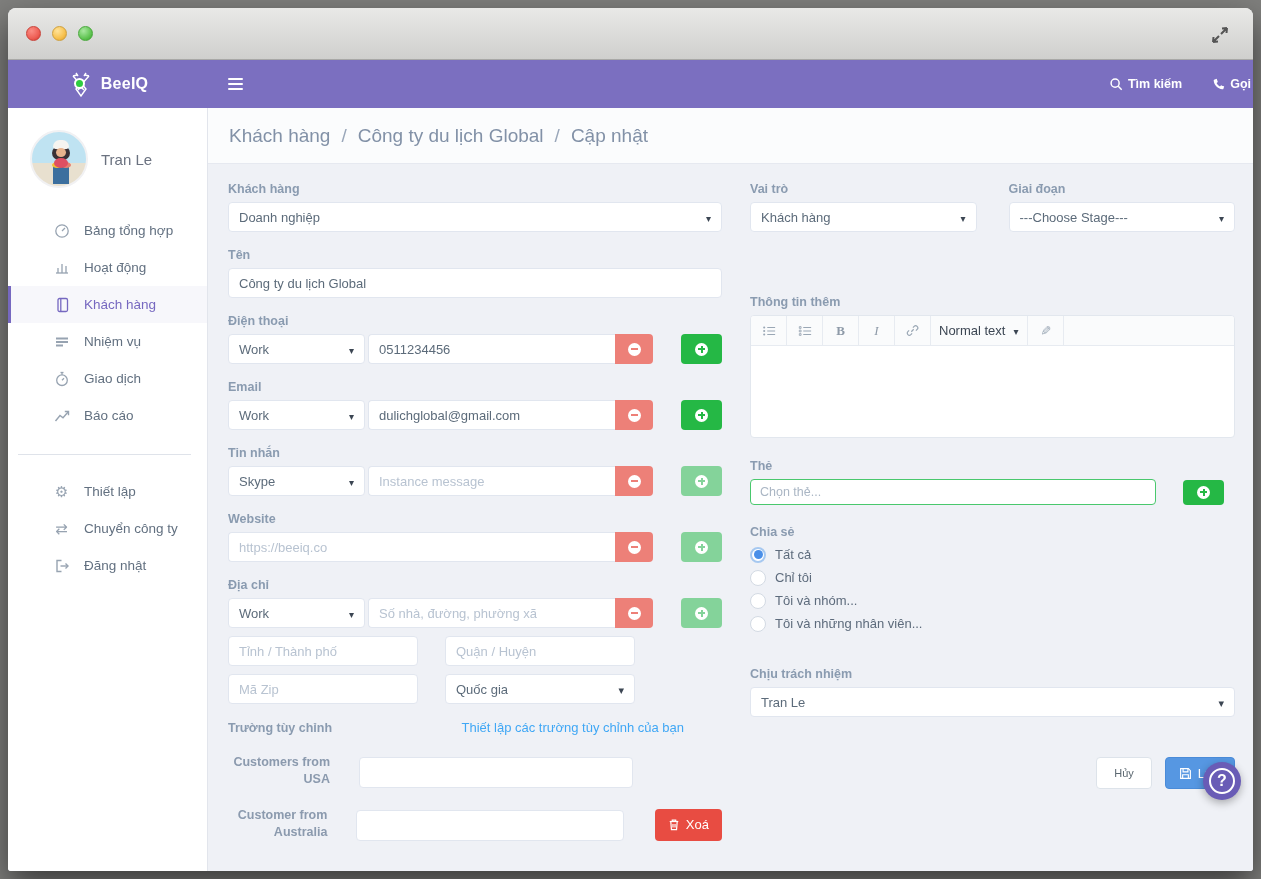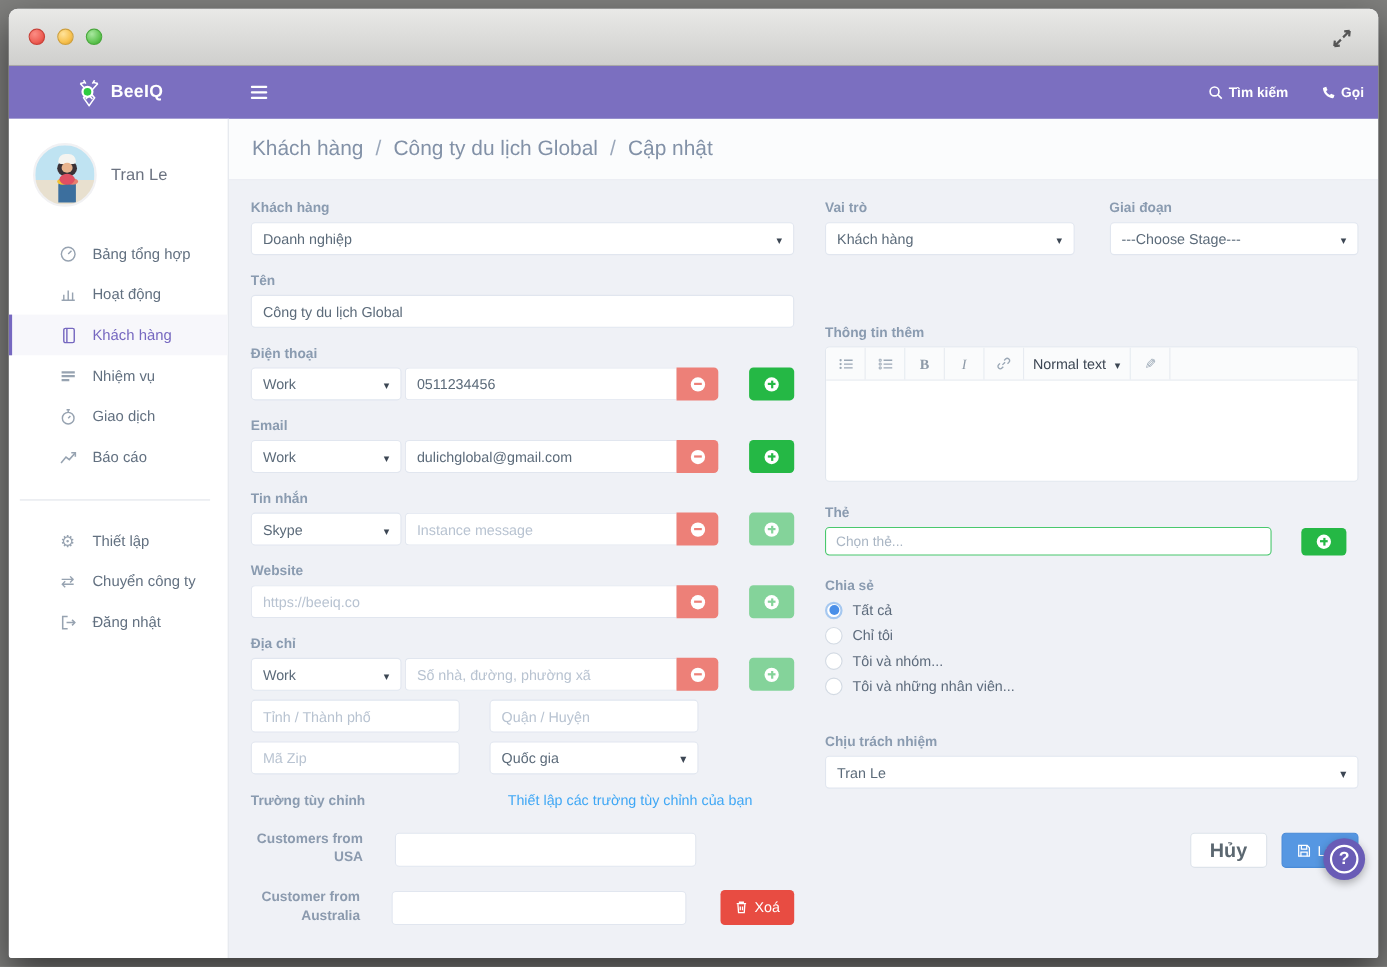--- a/index.html
+++ b/index.html
@@ -19,21 +19,21 @@
   .light.yellow{ background:radial-gradient(circle at 35% 30%, #ffe39a, #f7c14e 60%, #d99a2b); border:1px solid #cfa03c; }
   .light.green { background:radial-gradient(circle at 35% 30%, #a9e8a0, #62c554 60%, #34a327); border:1px solid #49a83c; }
   .expand-btn { position:absolute; right:22px; top:16px; width:22px; height:22px; color:#555; }
 
   
   .appbar { height:48px; background:#7b6fc0; display:flex; align-items:center; color:#fff; }
   .brand { width:200px; display:flex; align-items:center; justify-content:center; gap:7px; }
   .brand-name { font-size:16px; font-weight:bold; letter-spacing:.3px; }
   .hamburger { margin-left:20px; display:flex; flex-direction:column; gap:3px; cursor:pointer; }
   .hamburger span{ width:15px; height:2px; background:#fff; border-radius:1px; }
-  .appbar-right { margin-left:auto; display:flex; align-items:center; gap:30px; padding-right:13px; }
+  .appbar-right { margin-left:auto; display:flex; align-items:center; gap:30px; padding-right:2px; }
   .appbar-link { display:flex; align-items:center; gap:5px; font-size:12.5px; font-weight:bold; cursor:pointer; }
 
   
   .body-row { display:flex; height:763px; }
   .sidebar { width:200px; background:#fff; border-right:1px solid #e2e5ec; flex-shrink:0; }
   .main { flex:1; display:flex; flex-direction:column; overflow:hidden; }
 
   
   .profile { display:flex; align-items:center; gap:13px; padding:22px 10px 20px 22px; }
   .avatar { position:relative; width:58px; height:58px; border-radius:50%; flex-shrink:0;
@@ -131,21 +131,21 @@
   .share-group { margin-top:20px; }
   .radio-line { display:flex; align-items:center; gap:9px; height:23px; font-size:13px; color:#5d6b7c; cursor:pointer; }
   .radio { width:16px; height:16px; border-radius:50%; background:#fff; border:1px solid #d3dae3; flex-shrink:0;
     display:flex; align-items:center; justify-content:center; }
   .radio.on { border:2px solid #a6c8f0; }
   .radio.on::after { content:""; width:9px; height:9px; border-radius:50%; background:#4a8fe8; }
 
   .owner-group { margin-top:32px; }
   .actions { display:flex; justify-content:flex-end; gap:13px; margin-top:40px; }
   .btn-cancel { height:32px; padding:0 17px; background:#fff; border:1px solid #dde3ea; border-radius:4px;
-    font-size:18px; color:#5b6770; cursor:pointer;font-weight:bold; }
+    font-size:11px; color:#5b6770; cursor:pointer; }
   .btn-save { height:32px; padding:0 13px; background:#5697e2; border:1px solid #4a8bd8; border-radius:4px;
     font-size:13px; color:#fff; display:flex; align-items:center; gap:6px; cursor:pointer; }
 
   .help-fab { position:absolute; right:12px; top:598px; width:38px; height:38px; border-radius:50%;
     background:#695cb6; box-shadow:0 3px 8px rgba(0,0,0,.3); display:flex; align-items:center; justify-content:center;
     cursor:pointer; }
   .help-fab::after { content:"?"; color:#fff; font-size:16px; font-weight:bold;
     border:2px solid #fff; border-radius:50%; width:22px; height:22px; display:flex; align-items:center; justify-content:center; }
 
   svg { display:block; }

